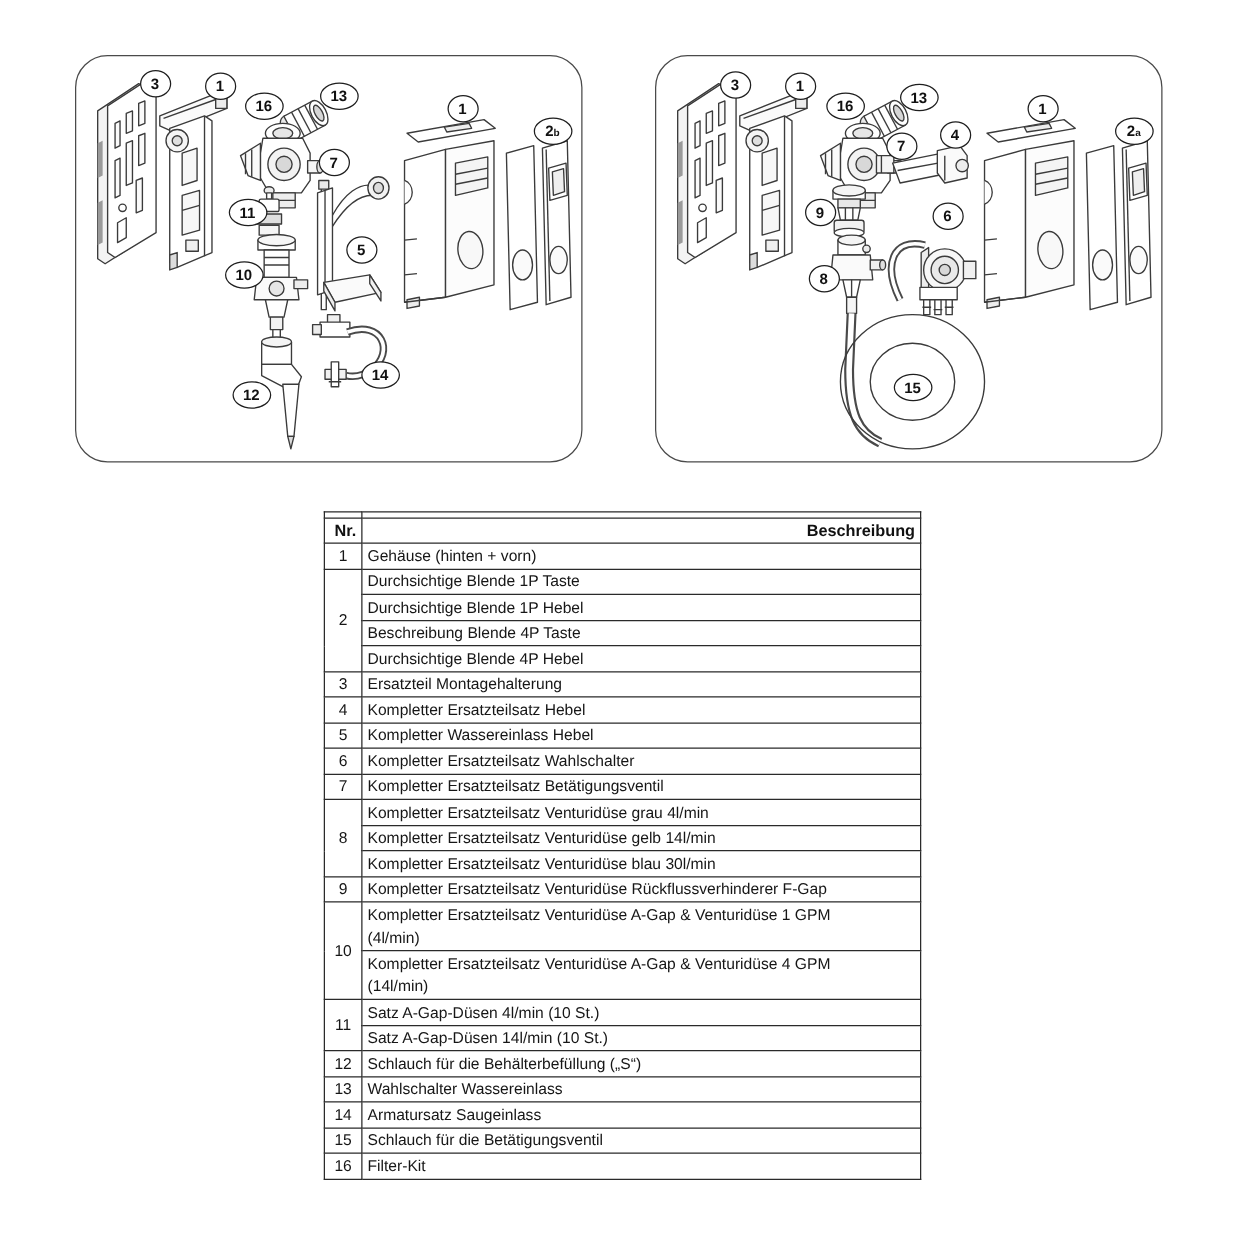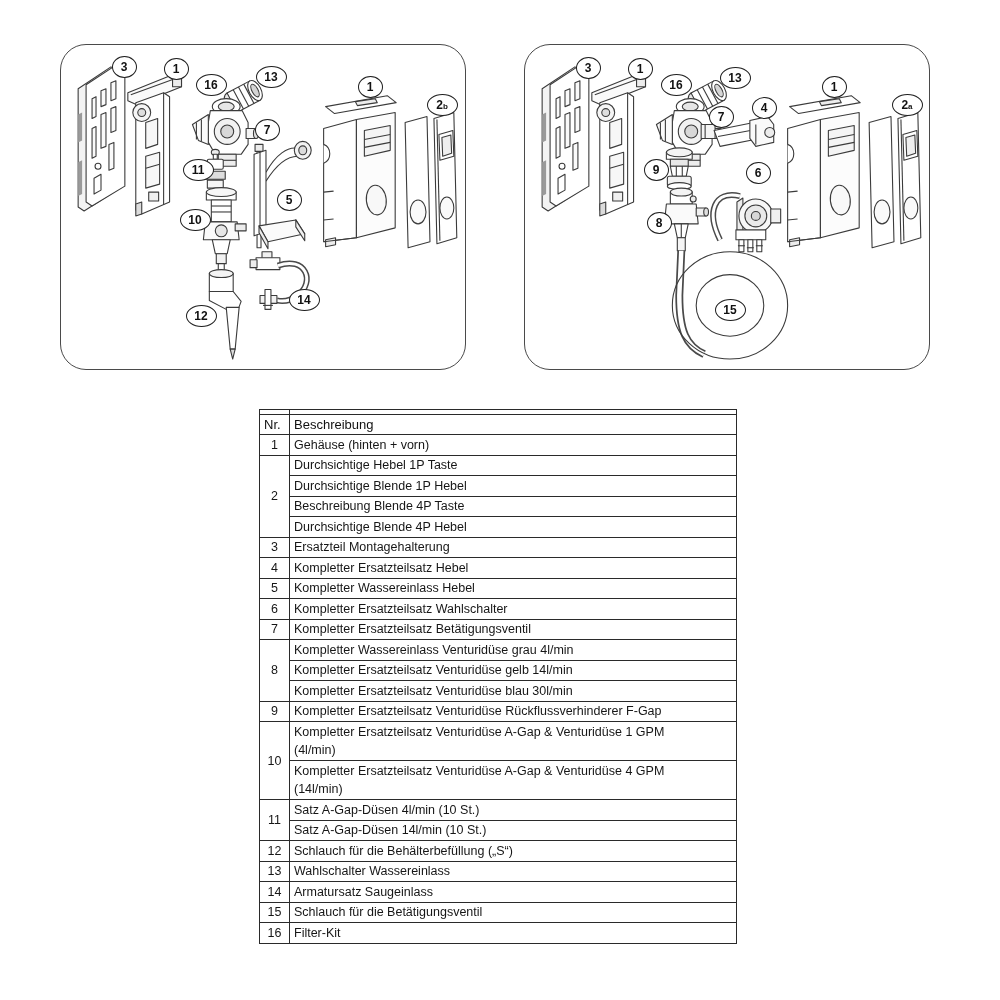--- a/index.html
+++ b/index.html
@@ -18,21 +18,21 @@
   .callout{position:absolute;border:1.7px solid #1e1e1e;border-radius:50%;background:#fff;
            display:flex;align-items:center;justify-content:center;
            font-weight:bold;font-size:12px;line-height:1;color:#111;box-sizing:border-box;}
   .callout .sub{font-size:8px;font-weight:bold;margin-top:4px;}
 
   
   .table-wrap{position:absolute;left:259px;top:409px;width:478px;}
   table.parts{border-collapse:collapse;width:100%;table-layout:fixed;}
   table.parts td,table.parts th{border:1.5px solid #2a2a2a;box-sizing:border-box;vertical-align:middle;}
   tr.spacer td{height:5px;padding:0;border-top-width:1.2px;}
-  th{font-size:13px;font-weight:normal;text-align:left;padding:2px 4px;height:19px;color:#111;}
+  th{font-size:13px;font-weight:bold;text-align:right;padding:2px 4px;height:19px;color:#111;}
   th.nr-h{padding-left:4px;}
   td.nr{text-align:center;font-size:12.5px;padding:0 2px;color:#161616;}
   td.desc{font-size:12.5px;padding:0.5px 4px;line-height:18.5px;height:19px;
           white-space:pre-line;overflow:hidden;color:#161616;margin-top:14px;}
 </style>
 </head>
 <body>
 
 <div class="page">
 
@@ -357,21 +357,21 @@
           <th>Beschreibung</th>
         </tr>
       </thead>
       <tbody id="parts-tbody">
           <tr>
             <td class="nr" rowspan="1">1</td>
             <td class="desc">Gehäuse (hinten + vorn)</td>
           </tr>
           <tr>
             <td class="nr" rowspan="4">2</td>
-            <td class="desc">Durchsichtige Hebel 1P Taste</td>
+            <td class="desc">Durchsichtige Blende 1P Taste</td>
           </tr>
           <tr>
             <td class="desc">Durchsichtige Blende 1P Hebel</td>
           </tr>
           <tr>
             <td class="desc">Beschreibung Blende 4P Taste</td>
           </tr>
           <tr>
             <td class="desc">Durchsichtige Blende 4P Hebel</td>
           </tr>
@@ -390,21 +390,21 @@
           <tr>
             <td class="nr" rowspan="1">6</td>
             <td class="desc">Kompletter Ersatzteilsatz Wahlschalter</td>
           </tr>
           <tr>
             <td class="nr" rowspan="1">7</td>
             <td class="desc">Kompletter Ersatzteilsatz Betätigungsventil</td>
           </tr>
           <tr>
             <td class="nr" rowspan="3">8</td>
-            <td class="desc">Kompletter Wassereinlass Venturidüse grau 4l/min</td>
+            <td class="desc">Kompletter Ersatzteilsatz Venturidüse grau 4l/min</td>
           </tr>
           <tr>
             <td class="desc">Kompletter Ersatzteilsatz Venturidüse gelb 14l/min</td>
           </tr>
           <tr>
             <td class="desc">Kompletter Ersatzteilsatz Venturidüse blau 30l/min</td>
           </tr>
           <tr>
             <td class="nr" rowspan="1">9</td>
             <td class="desc">Kompletter Ersatzteilsatz Venturidüse Rückflussverhinderer F-Gap</td>

